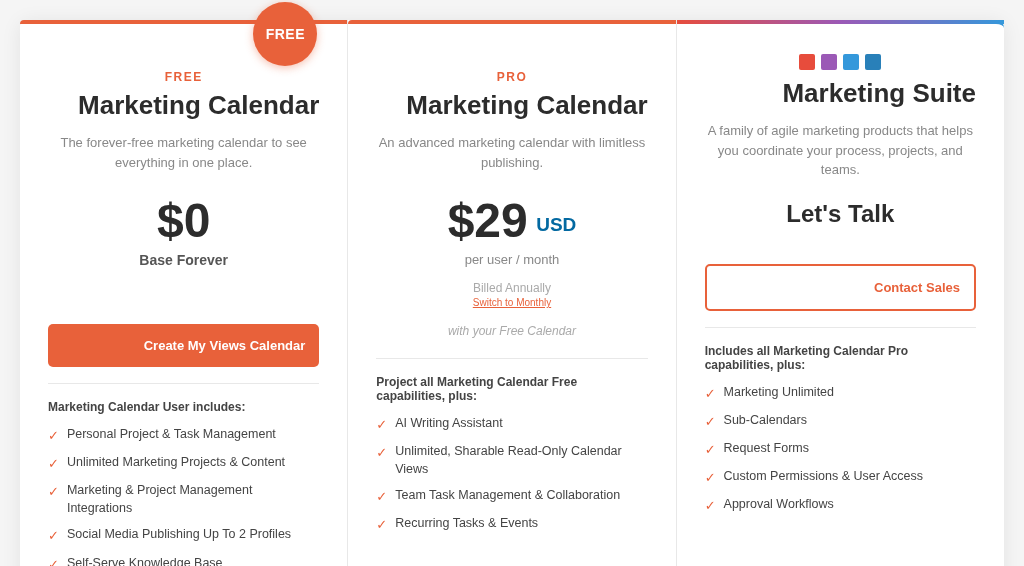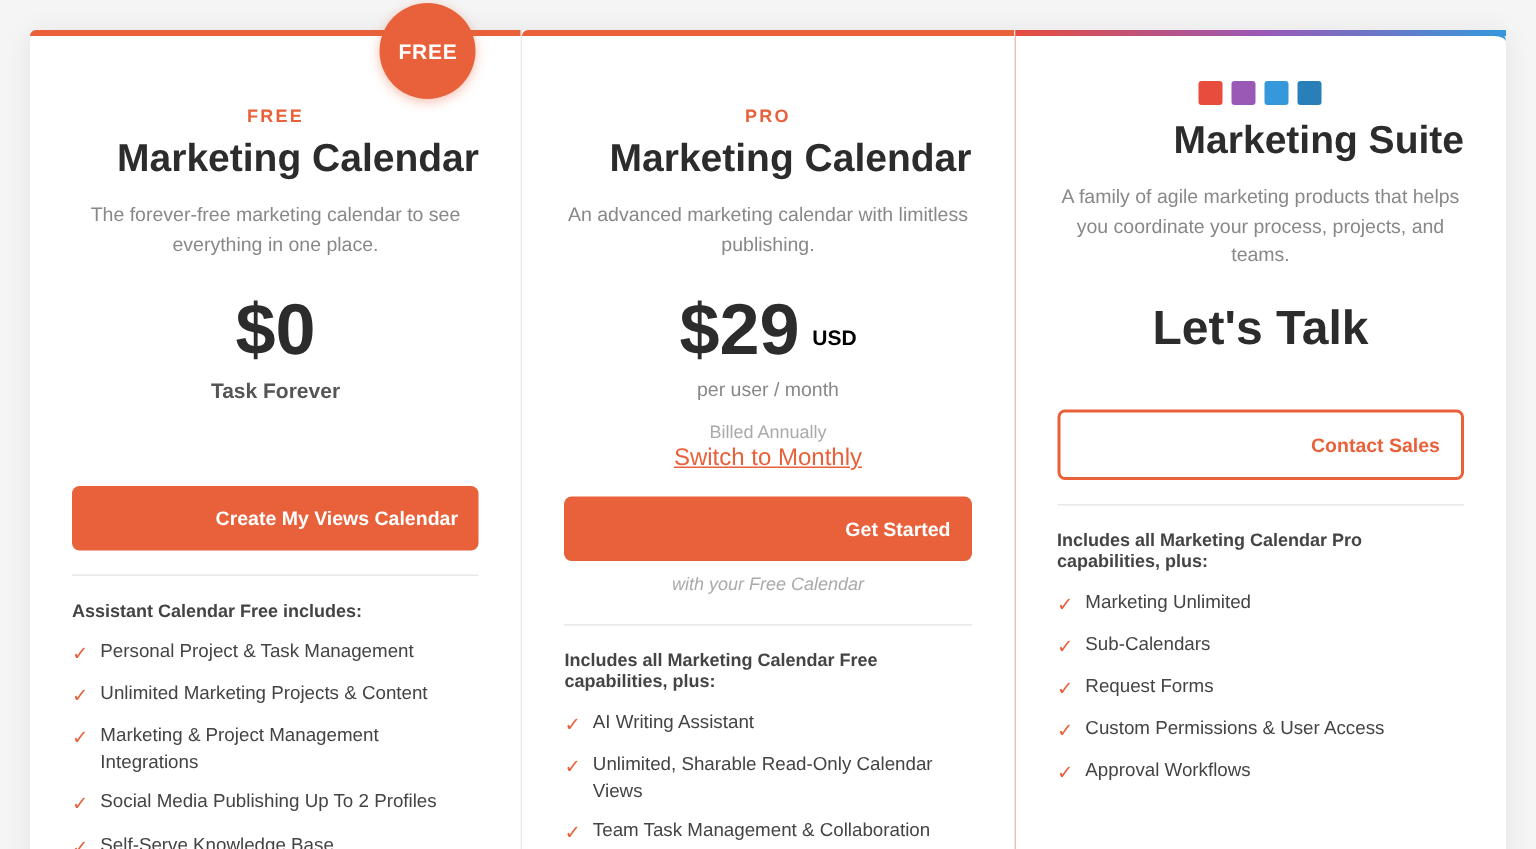--- a/index.html
+++ b/index.html
@@ -96,54 +96,54 @@
     .price-section {
       text-align: center;
       margin-bottom: 4px;
     }
     .price-amount {
       font-size: 48px;
       font-weight: 700;
       color: #2c2c2c;
     }
     .price-usd {
-      font-size: 14px;
-      font-weight: 600;
-      color: #000000;
+      font-size: 19px;
+      font-weight: 600;
+      color: #0369a1;
       vertical-align: super;
       margin-left: 4px;
     }
     .price-period {
       font-size: 13px;
       color: #888;
       margin-bottom: 14px;
     }
     .price-billing {
       font-size: 12px;
       color: #aaa;
       margin-bottom: 2px;
     }
     .price-switch {
-      font-size: 16px;
+      font-size: 10px;
       color: #e8613a;
       text-decoration: underline;
       cursor: pointer;
       margin-bottom: 0;
     }
     .price-label {
       font-size: 14px;
       font-weight: 600;
       color: #555;
       margin-bottom: 20px;
     }
     .price-spacer {
       height: 36px;
     }
     .lets-talk {
-      font-size: 32px;
+      font-size: 24px;
       font-weight: 600;
       color: #2c2c2c;
       text-align: center;
       margin: 20px 0 36px;
     }
     .cta-button {
       display: block;
       width: 100%;
       padding: 14px;
       border-radius: 5px;
@@ -221,29 +221,29 @@
     <div class="card-top-bar orange"></div>
     <div class="badge-free">FREE</div>
 
     <div class="plan-type">FREE</div>
     <div class="plan-name">Marketing Calendar</div>
     <div class="plan-description">The forever-free marketing calendar to see everything in one place.</div>
 
     <div class="price-section">
       <span class="price-amount">$0</span>
     </div>
-    <div class="price-label" style="text-align:center">Task Forever</div>
+    <div class="price-label" style="text-align:center">Base Forever</div>
 
     <div class="price-spacer"></div>
 
     <button class="cta-button filled">Create My Views Calendar</button>
 
     <hr class="divider">
 
-    <div class="features-title">Assistant Calendar Free includes:</div>
+    <div class="features-title">Marketing Calendar User includes:</div>
     <ul class="feature-list">
       <li class="feature-item">
         <span class="check-icon">✓</span>
         <span>Personal Project &amp; Task Management</span>
       </li>
       <li class="feature-item">
         <span class="check-icon">✓</span>
         <span>Unlimited Marketing Projects &amp; Content</span>
       </li>
       <li class="feature-item">
@@ -269,26 +269,25 @@
     <div class="plan-description">An advanced marketing calendar with limitless publishing.</div>
 
     <div class="price-section">
       <span class="price-amount">$29</span>
       <span class="price-usd">USD</span>
     </div>
     <div class="price-period" style="text-align:center">per user / month</div>
     <div class="price-billing" style="text-align:center">Billed Annually</div>
     <div class="price-switch" style="text-align:center;margin-bottom:16px;">Switch to Monthly</div>
 
-    <button class="cta-button filled">Get Started</button>
     <div class="cta-subtitle">with your Free Calendar</div>
 
     <hr class="divider">
 
-    <div class="features-title">Includes all Marketing Calendar Free capabilities, plus:</div>
+    <div class="features-title">Project all Marketing Calendar Free capabilities, plus:</div>
     <ul class="feature-list">
       <li class="feature-item">
         <span class="check-icon">✓</span>
         <span>AI Writing Assistant</span>
       </li>
       <li class="feature-item">
         <span class="check-icon">✓</span>
         <span>Unlimited, Sharable Read-Only Calendar Views</span>
       </li>
       <li class="feature-item">

